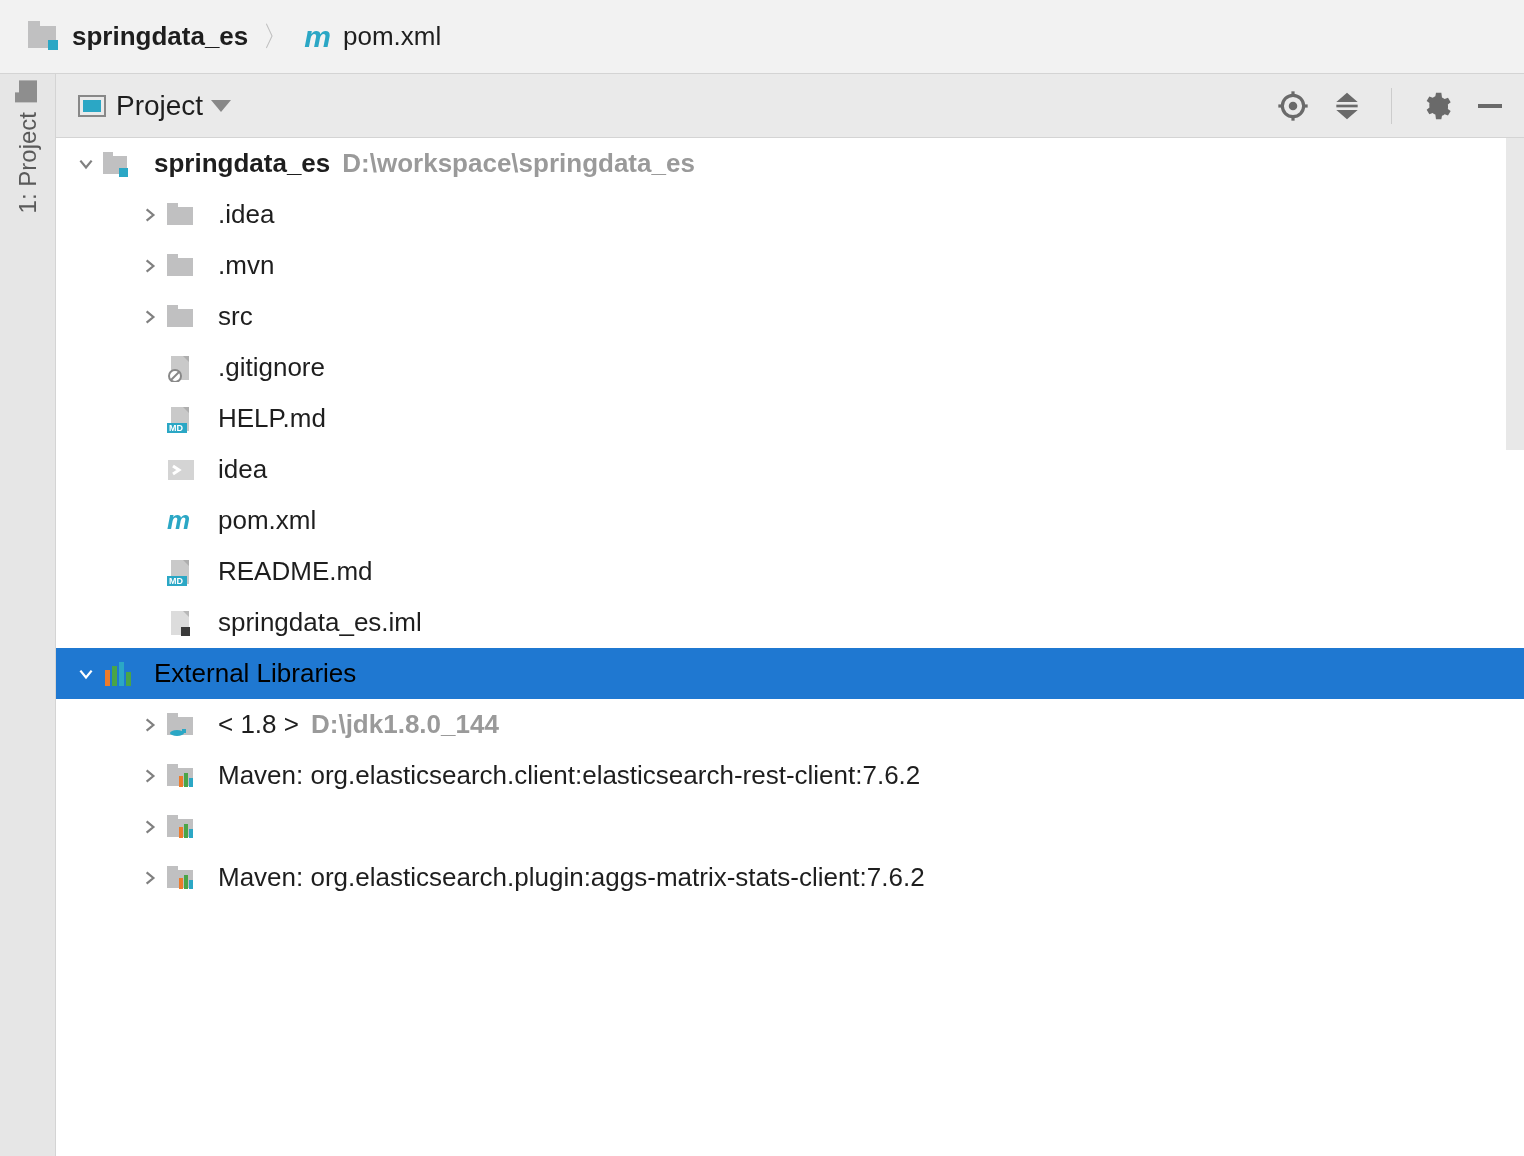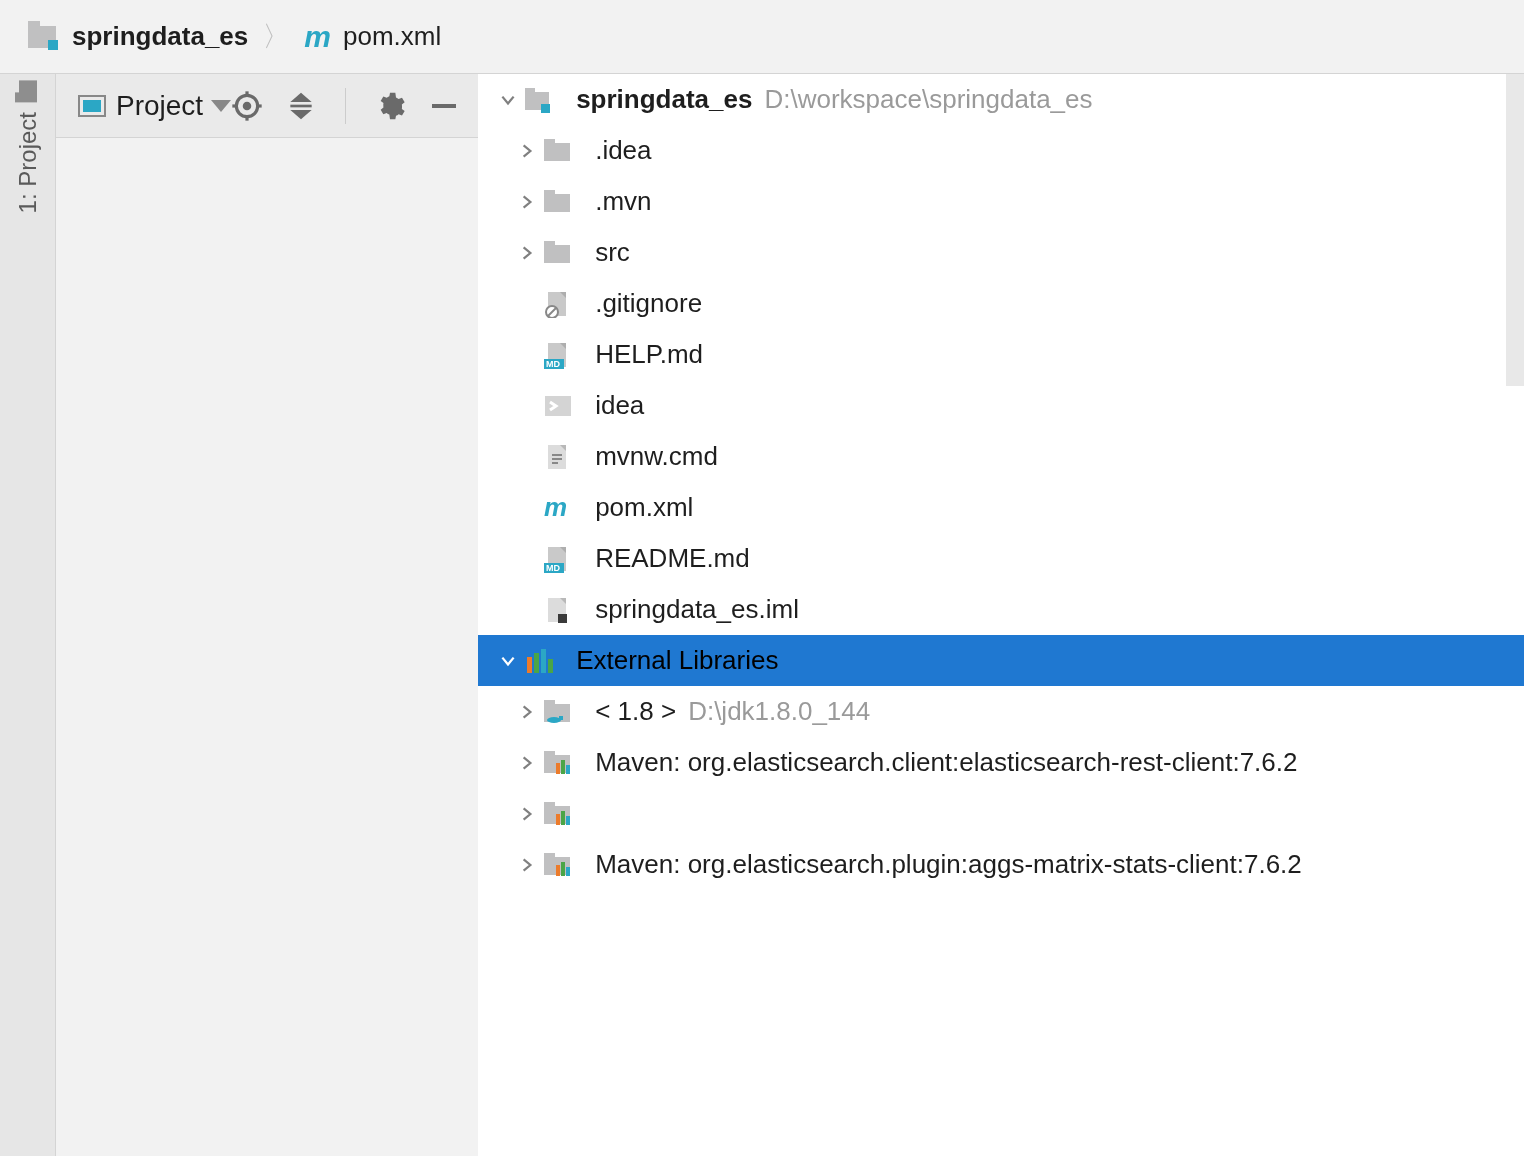--- a/index.html
+++ b/index.html
@@ -91,21 +91,21 @@
 }
 .vtab .vtab-icon::before {
   content:"";
   position:absolute; top:-4px; left:0; width:10px; height:4px; background:#8e8e8e;
 }
 
 
 .panel {
   flex: 1;
   display: flex;
-  flex-direction: row;
+  flex-direction: column;
   min-width: 0;
   justify-content: center;
 }
 
 
 .panel-header {
   height: 64px;
   background: #eaeaea;
   border-bottom: 1px solid #d4d4d4;
   display: flex;
@@ -149,26 +149,26 @@
 }
 .row .chev {
   width: 28px;
   display: inline-flex;
   justify-content: center;
   align-items: center;
   color: #808080;
 }
 .chev svg { width: 18px; height: 18px; }
 .indent0 { padding-left: 16px; }
-.indent1 { padding-left: 35px; }
+.indent1 { padding-left: 80px; }
 .row .ic { width: 34px; display:inline-flex; justify-content:center; align-items:center; margin-right: 20px; }
 .row .ic svg { width: 28px; height: 28px; }
 .row .label { }
 .row .bold { font-weight: 700; }
-.row .grey { color: #9a9a9a; margin-left: 12px; }
+.row .grey { color: #9a9a9a; margin-left: 12px; font-weight: bold; }
 .row.selected {
   background: #1f78d1;
   color: #000000;
 }
 
 
 .scroll-track {
   position: absolute;
   top: 0; right: 0;
   width: 18px;
@@ -329,33 +329,20 @@
                 <rect x="1" y="4" width="26" height="20" fill="#d4d4d4"></rect>
                 <polyline points="6,10 12,14 6,18" fill="none" stroke="#fff" stroke-width="3"></polyline>
               </svg>
             </span>
             <span class="label">idea</span>
           </div>
           <div class="row indent1">
             <span class="chev"></span>
             <span class="ic">
               <svg viewBox="0 0 28 28">
-                <rect x="4" y="2" width="18" height="24" fill="#dcdcdc"></rect>
-                <polygon points="16,2 22,2 22,8" fill="#b8b8b8"></polygon>
-                <line x1="8" y1="12" x2="18" y2="12" stroke="#888" stroke-width="2"></line>
-                <line x1="8" y1="16" x2="18" y2="16" stroke="#888" stroke-width="2"></line>
-                <line x1="8" y1="20" x2="14" y2="20" stroke="#888" stroke-width="2"></line>
-              </svg>
-            </span>
-            <span class="label">mvnw.cmd</span>
-          </div>
-          <div class="row indent1">
-            <span class="chev"></span>
-            <span class="ic">
-              <svg viewBox="0 0 28 28">
                 <text x="0" y="22" font-size="26" font-style="italic" font-weight="900" fill="#2ba7c5">m</text>
               </svg>
             </span>
             <span class="label">pom.xml</span>
           </div>
           <div class="row indent1">
             <span class="chev"></span>
             <span class="ic">
               <svg viewBox="0 0 28 28">
                 <rect x="4" y="2" width="18" height="24" fill="#c9c9c9"></rect>

